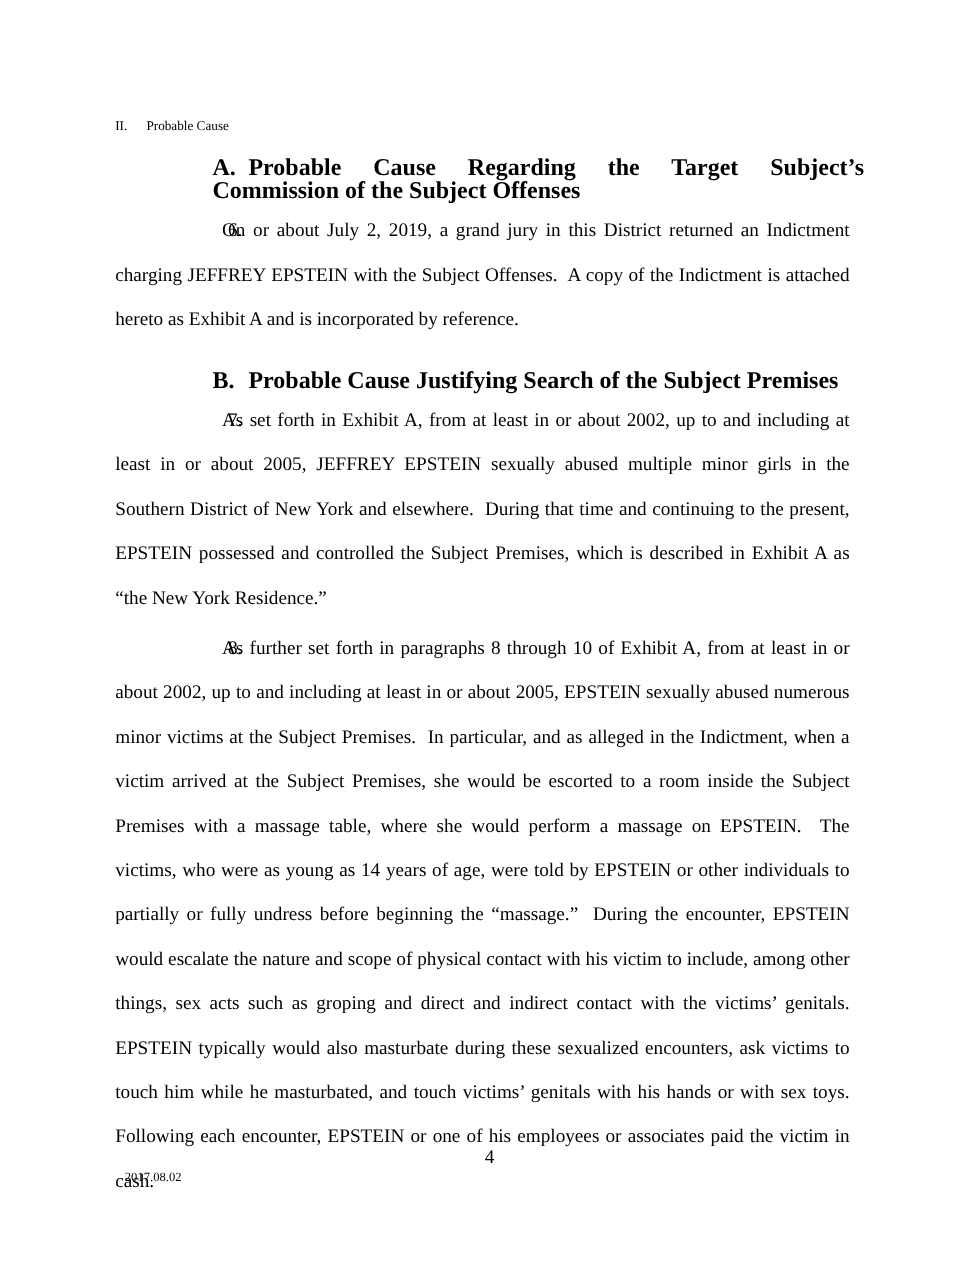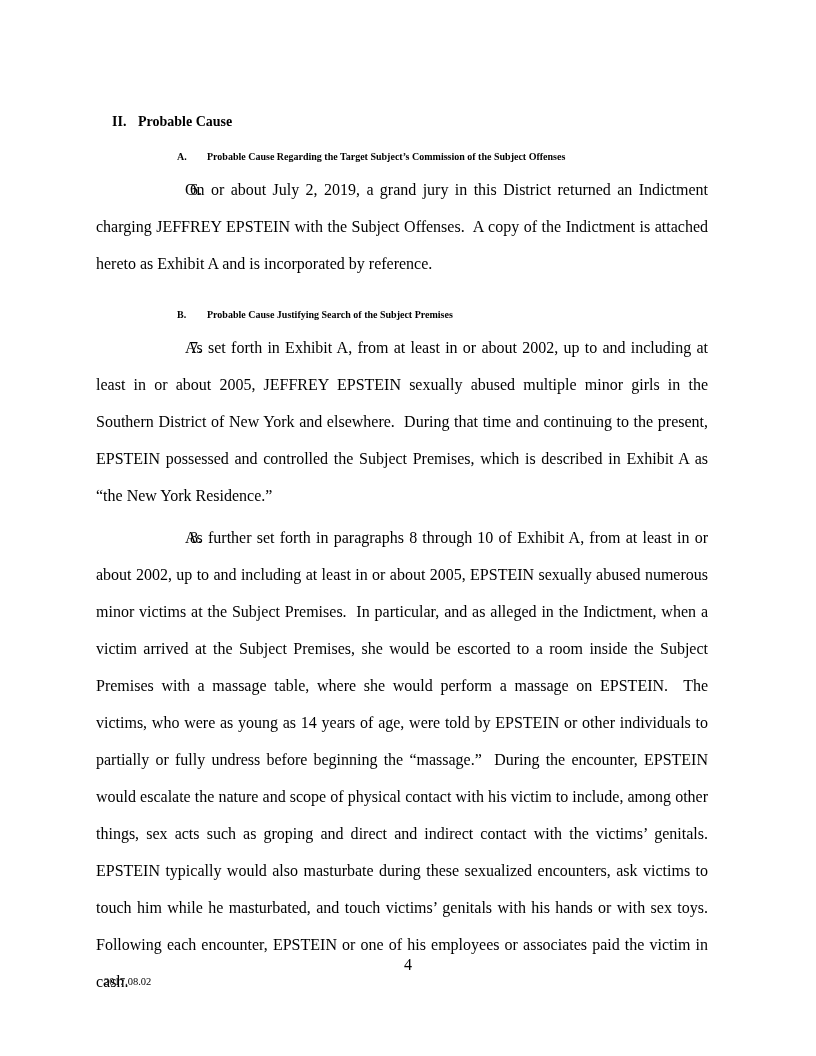--- a/index.html
+++ b/index.html
@@ -13,32 +13,32 @@
     height: 1056px;
     background: #ffffff;
     color: #000000;
     font-family: "Liberation Serif", serif;
     font-size: 16px;
     box-sizing: border-box;
     padding: 96px 96px 0 96px;
     overflow: hidden;
   }
   .section-heading {
-    margin: 16px;
-    font-size: 14px;
-    font-weight: bold;
+    margin: 0;
+    font-size: 11px;
+    font-weight: normal;
     line-height: 19px;
   }
   .section-heading .snum {
     display: inline-block;
     width: 26px;
   }
   .subsection {
     margin: 0 0 0 81px;
-    font-size: 10px;
+    font-size: 20px;
     font-weight: bold;
     line-height: 19px;
     text-align: justify;
   }
   .subsection .letter {
     display: inline-block;
     width: 30px;
   }
   .sub-a { margin-top: 16px; }
   .sub-b { margin-top: 23px; }

